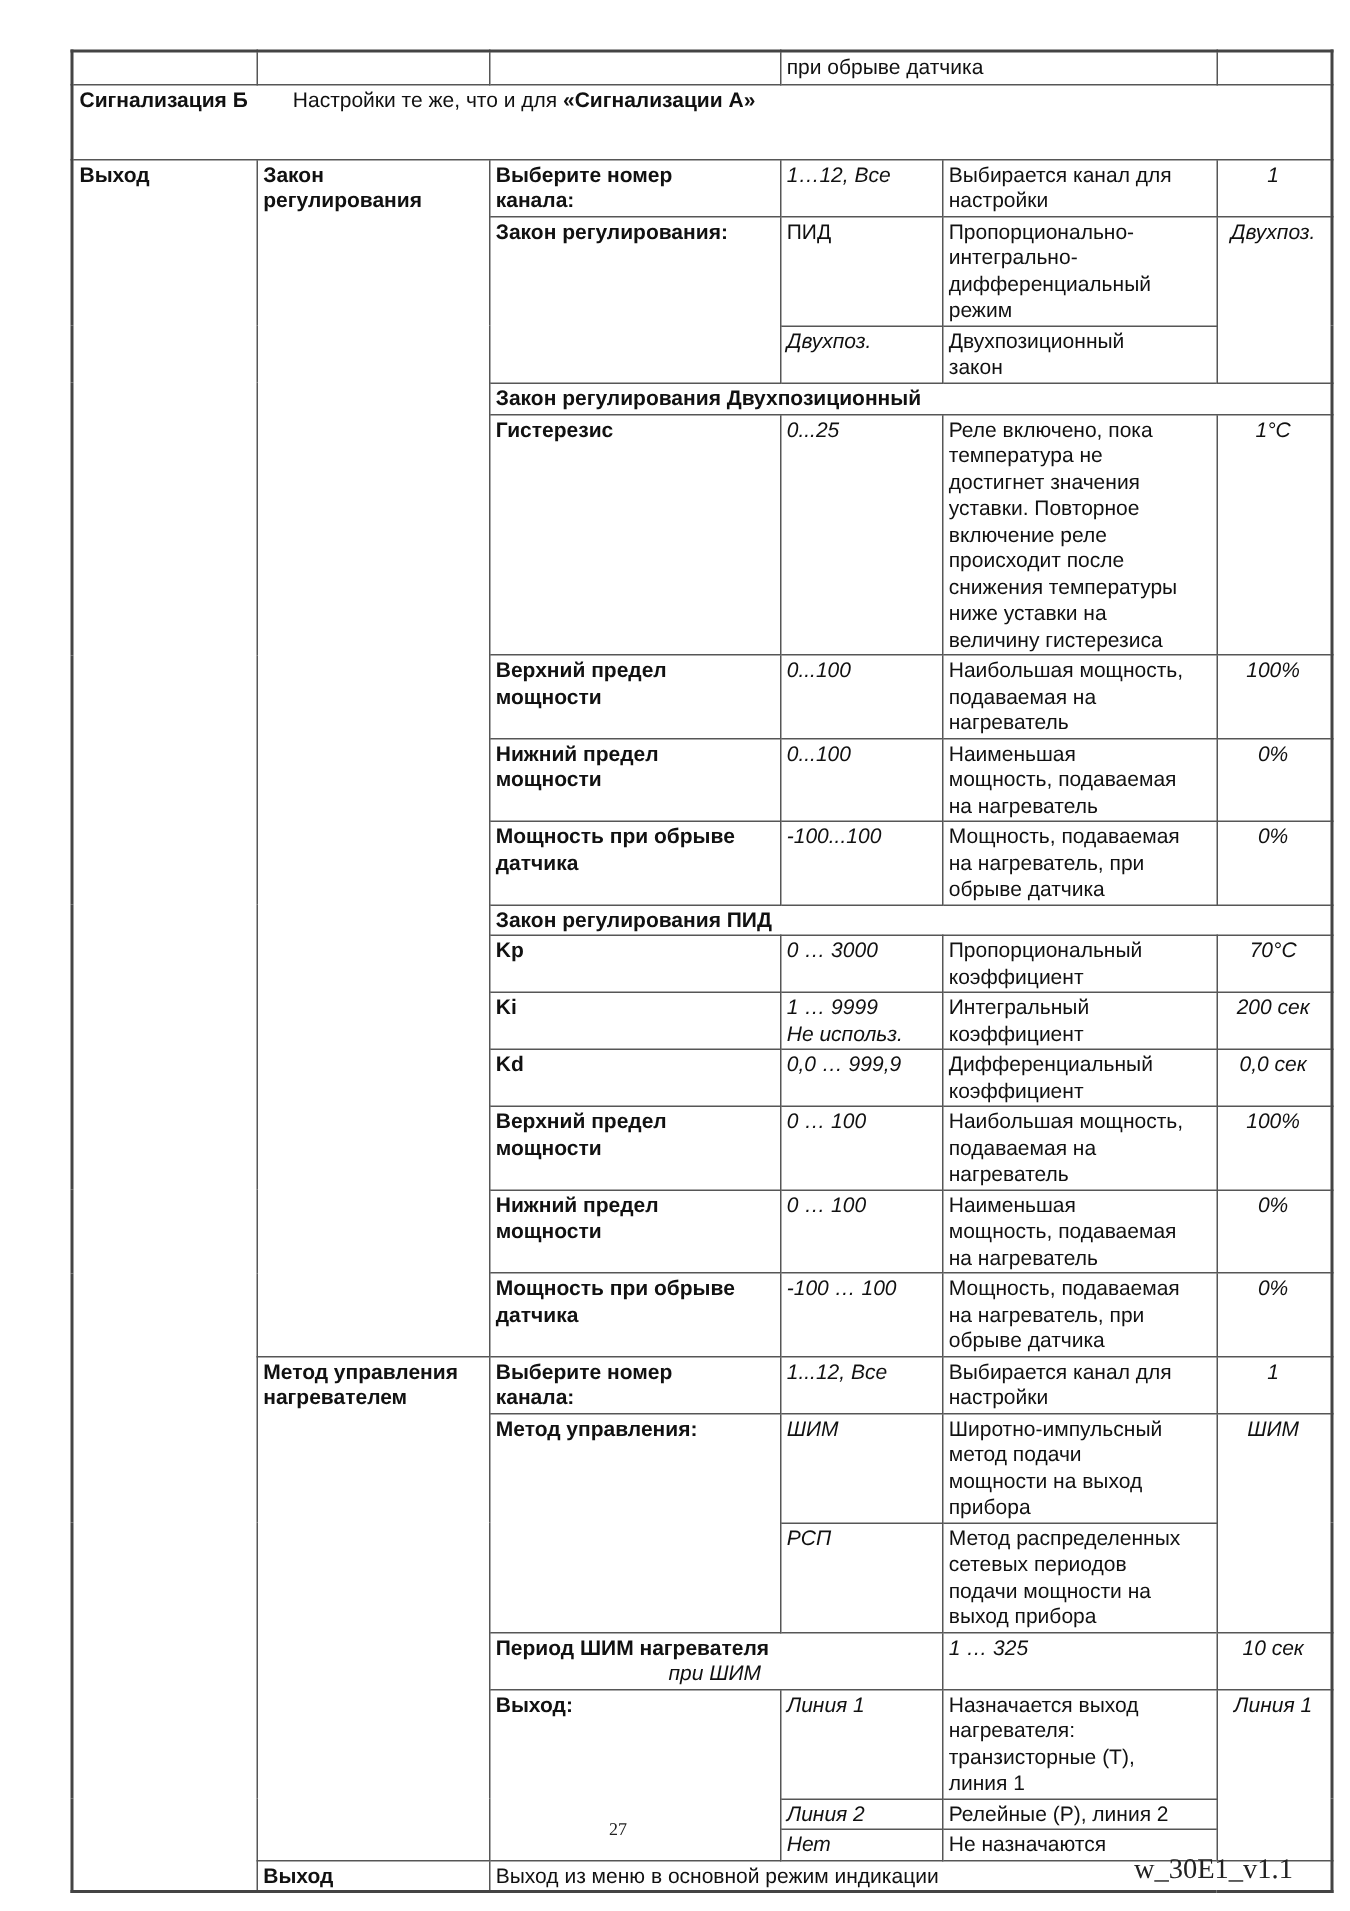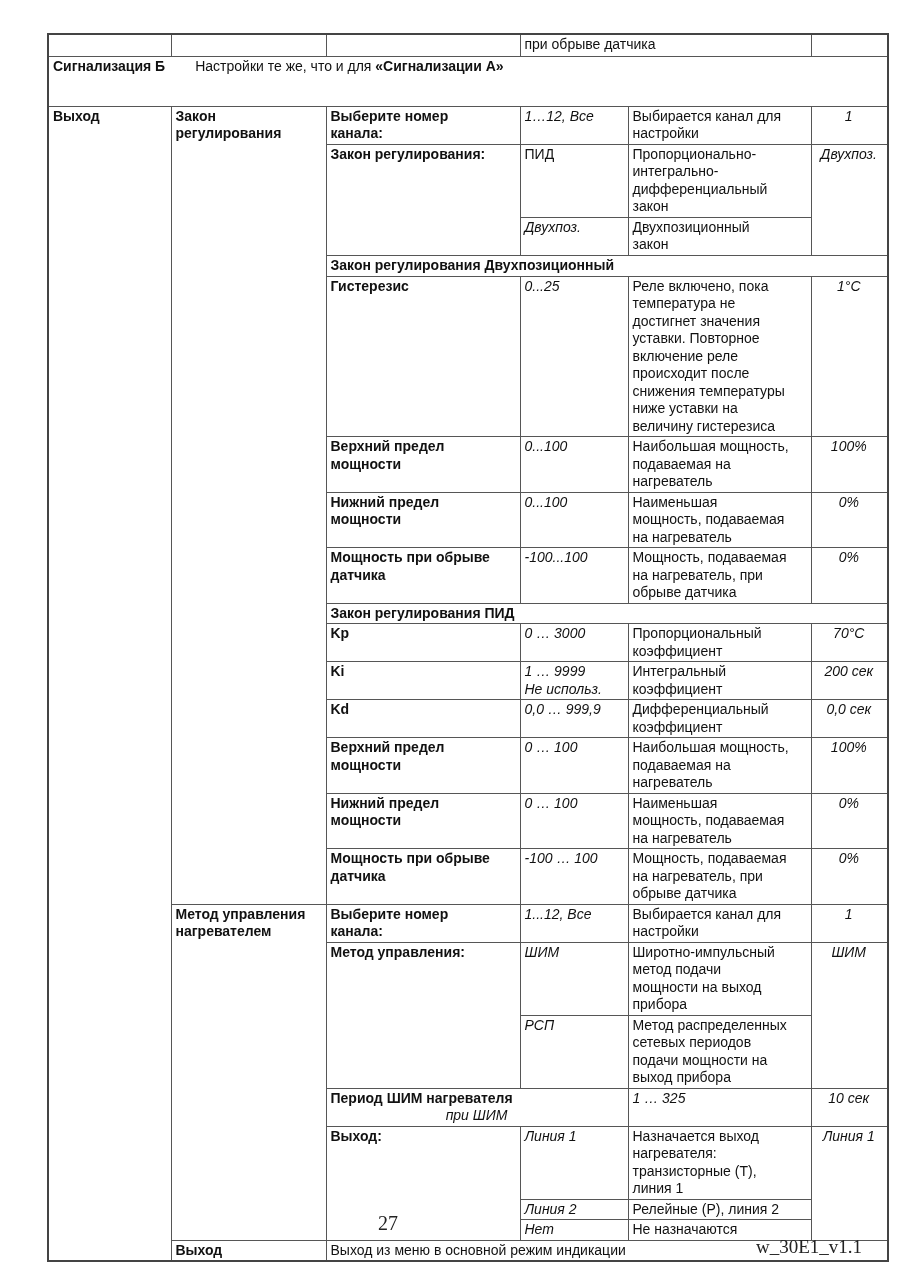--- a/index.html
+++ b/index.html
@@ -25,21 +25,21 @@
   td.def{text-align:center;font-style:italic;}
   td.hdr{font-weight:bold;white-space:normal;}
   td.sig{vertical-align:middle;white-space:normal;}
   .sig .b{font-weight:bold;}
   .sigtext{margin-left:30px;}
   td.period-cell{white-space:normal;}
   .pline1{font-weight:bold;}
   .pline2{font-style:italic;text-align:center;}
   .pagenum{
     position:absolute;top:1212px;left:0;width:776px;text-align:center;
-    font-family:"Liberation Serif","DejaVu Serif",serif;font-size:20px;color:#222;
+    font-family:"Liberation Serif","DejaVu Serif",serif;font-size:12px;color:#222;padding-left:24px;
   }
   .docver{
     position:absolute;top:1236px;right:38px;
     font-family:"Liberation Serif","DejaVu Serif",serif;font-size:19px;color:#222;
   }
 </style>
 </head>
 <body>
 
 <table class="cfg">
@@ -76,21 +76,21 @@
 настройки</td>
     <td class="def">1</td>
   </tr>
 
   <tr style="height:70px">
     <td class="b" rowspan="2">Закон регулирования:</td>
     <td>ПИД</td>
     <td>Пропорционально-
 интегрально-
 дифференциальный
-закон</td>
+режим</td>
     <td class="def" rowspan="2">Двухпоз.</td>
   </tr>
   <tr style="height:32px">
     <td class="i">Двухпоз.</td>
     <td>Двухпозиционный
 закон</td>
   </tr>
 
   <tr style="height:21px">
     <td colspan="4" class="hdr">Закон регулирования Двухпозиционный</td>

